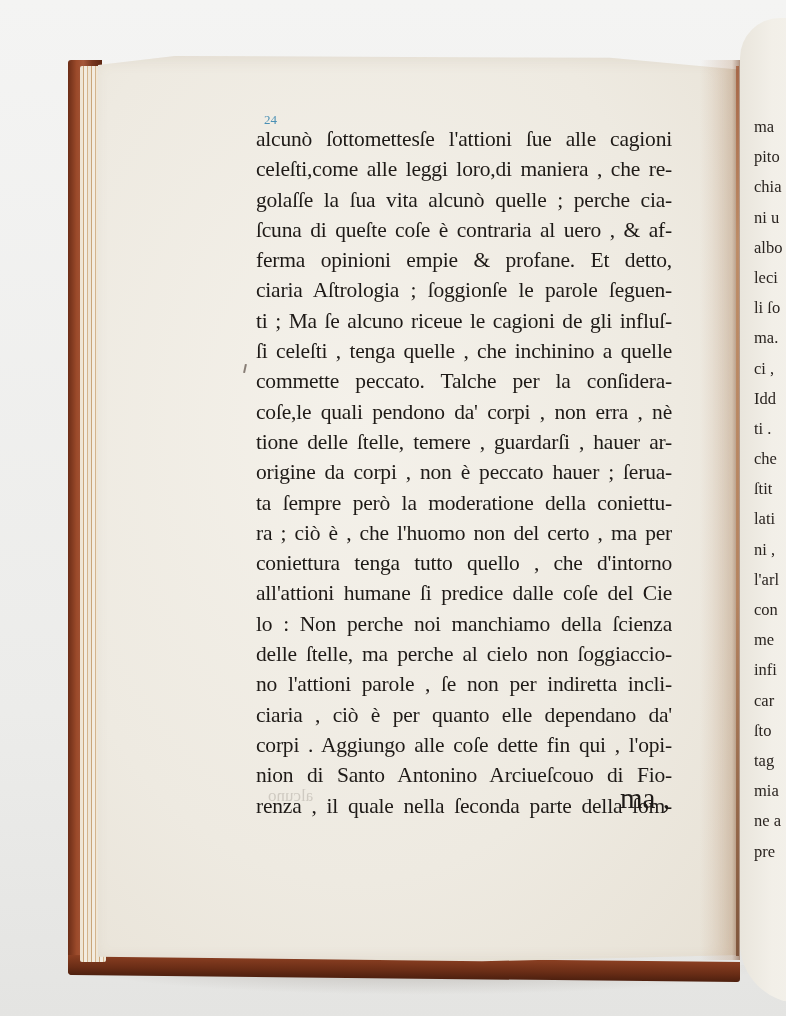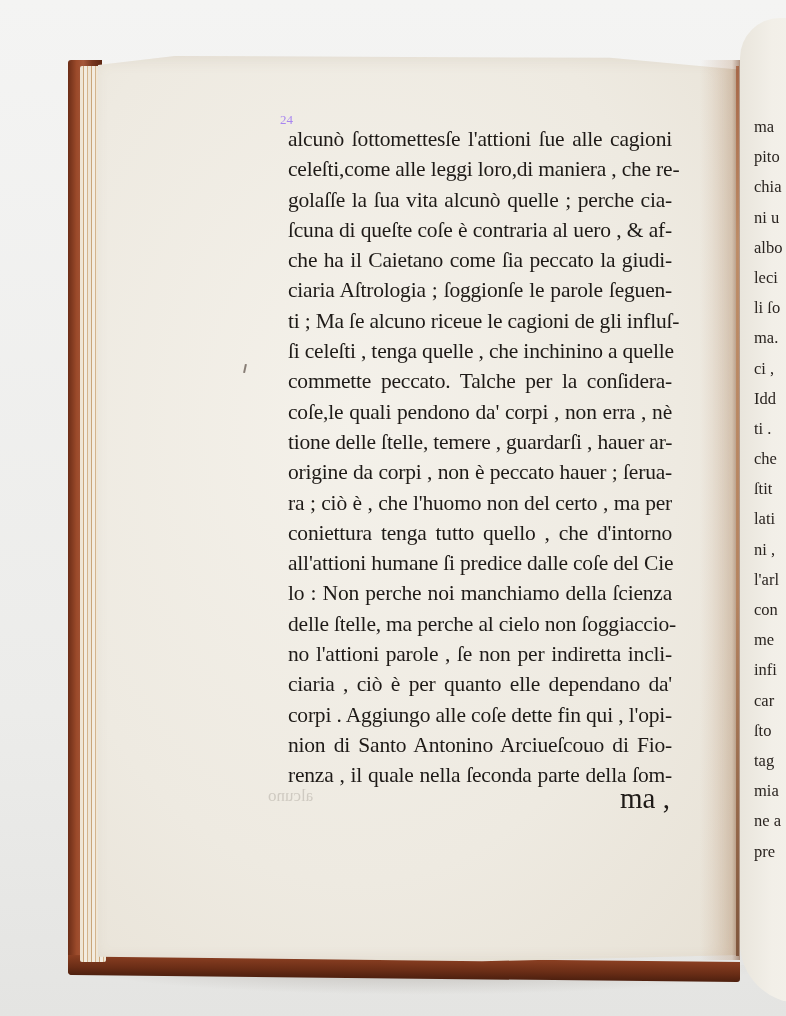--- a/index.html
+++ b/index.html
@@ -107,33 +107,32 @@
       line-height: 30.3px;
       color: #1e1a17;
       letter-spacing: -0.2px;
     }
     .text-line {
       display: block;
       text-align: justify;
       text-align-last: justify;
       white-space: nowrap;
       height: 30.3px;
-      margin-left: 32px;
     }
     .catchword {
       position: absolute;
       left: 620px; top: 782px;
       font-size: 29px;
       color: #1e1a17;
     }
     .page-number-ghost {
       position: absolute;
-      left: 280px; top: 112px;
+      left: 264px; top: 112px;
       font-size: 13px;
-      color: #8b5cf6;
+      color: #0369a1;
       opacity: 0.7;
     }
     .bleed-through {
       position: absolute;
       left: 268px; top: 786px;
       font-size: 17px;
       color: #c8c3ba;
       transform: scaleX(-1);
       opacity: 0.8;
     }
@@ -190,28 +189,29 @@
 <div class="gutter-line"></div>
 
 <div class="page-number-ghost">24</div>
 <div class="margin-mark"></div>
 
 <div class="text-block" id="text-block">
     <span class="text-line">alcunò ſottomettesſe l'attioni ſue alle cagioni</span>
     <span class="text-line">celeſti,come alle leggi loro,di maniera , che re-</span>
     <span class="text-line">golaſſe la ſua vita alcunò quelle ; perche cia-</span>
     <span class="text-line">ſcuna di queſte coſe è contraria al uero , &amp; af-</span>
-    <span class="text-line">che ha il Caietano come ſia peccato la giudi-</span>
+    <span class="text-line">ferma opinioni empie &amp; profane. Et detto,</span>
     <span class="text-line">ciaria Aſtrologia ; ſoggionſe le parole ſeguen-</span>
     <span class="text-line">ti ; Ma ſe alcuno riceue le cagioni de gli influſ-</span>
     <span class="text-line">ſi celeſti , tenga quelle , che inchinino a quelle</span>
     <span class="text-line">commette peccato. Talche per la conſidera-</span>
     <span class="text-line">coſe,le quali pendono da' corpi , non erra , nè</span>
     <span class="text-line">tione delle ſtelle, temere , guardarſi , hauer ar-</span>
     <span class="text-line">origine da corpi , non è peccato hauer ; ſerua-</span>
+    <span class="text-line">ta ſempre però la moderatione della coniettu-</span>
     <span class="text-line">ra ; ciò è , che l'huomo non del certo , ma per</span>
     <span class="text-line">coniettura tenga tutto quello , che d'intorno</span>
     <span class="text-line">all'attioni humane ſi predice dalle coſe del Cie</span>
     <span class="text-line">lo : Non perche noi manchiamo della ſcienza</span>
     <span class="text-line">delle ſtelle, ma perche al cielo non ſoggiaccio-</span>
     <span class="text-line">no l'attioni parole , ſe non per indiretta incli-</span>
     <span class="text-line">ciaria , ciò è per quanto elle dependano da'</span>
     <span class="text-line">corpi . Aggiungo alle coſe dette fin qui , l'opi-</span>
     <span class="text-line">nion di Santo Antonino Arciueſcouo di Fio-</span>
     <span class="text-line">renza , il quale nella ſeconda parte della ſom-</span>

